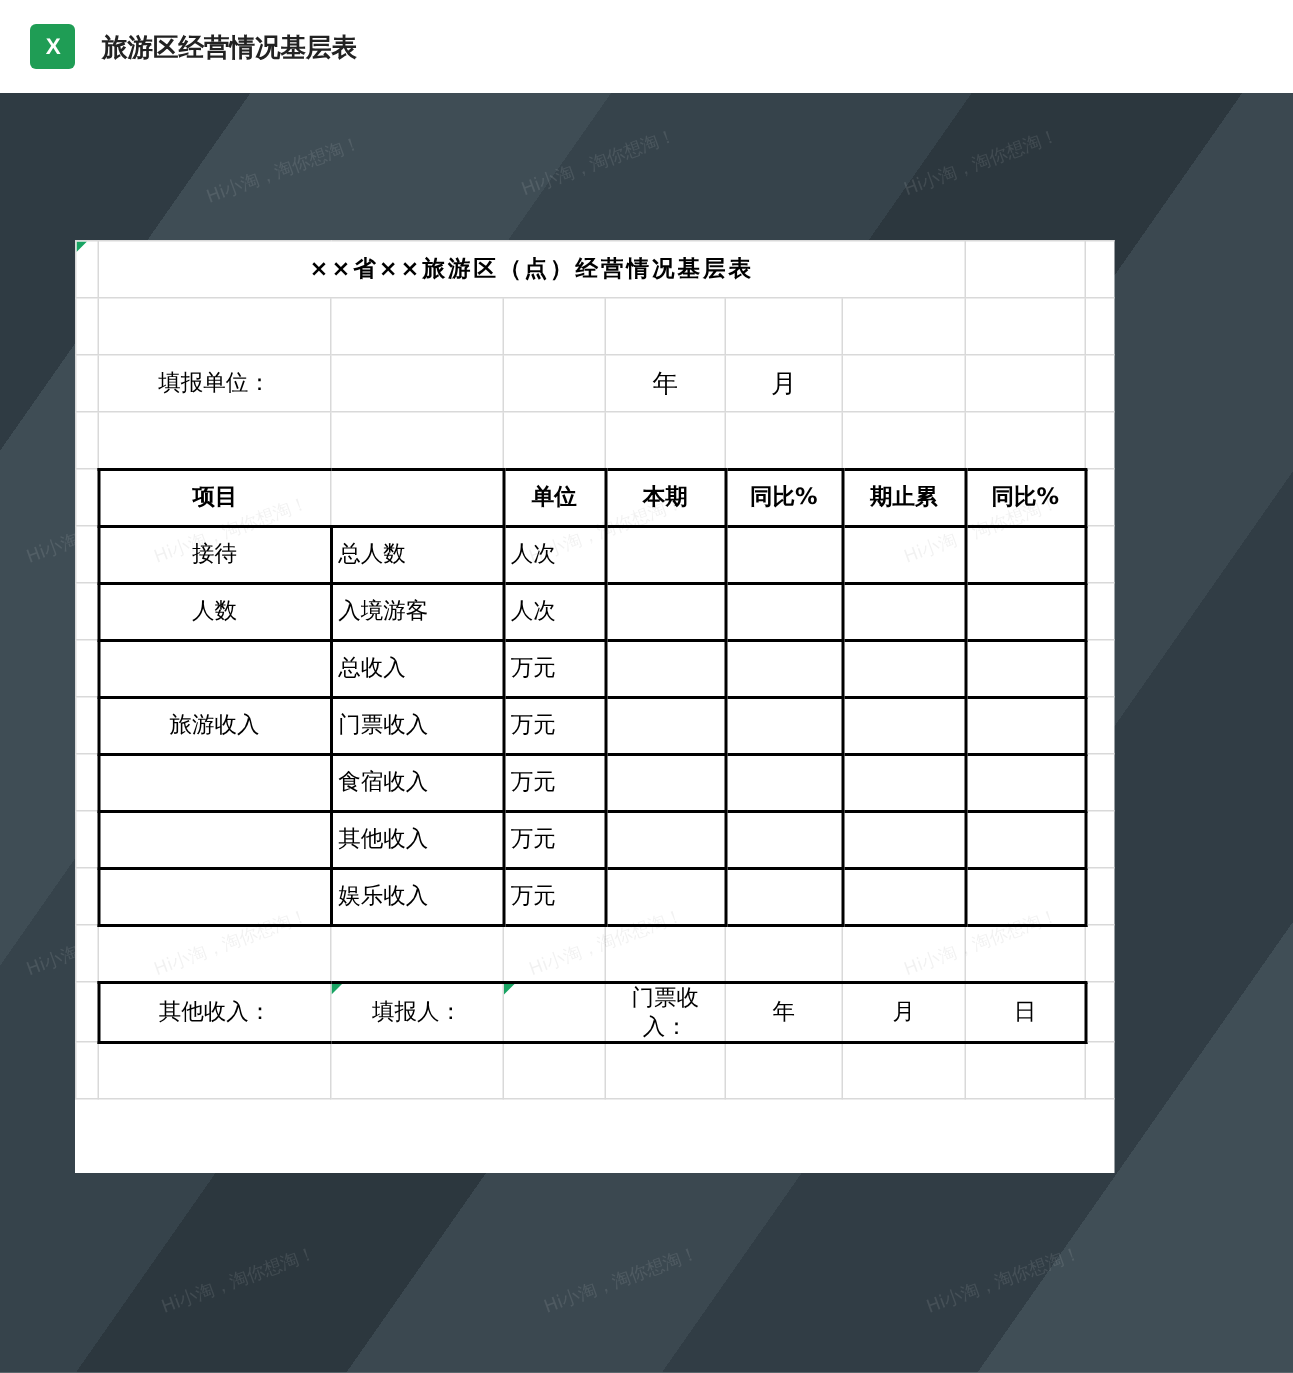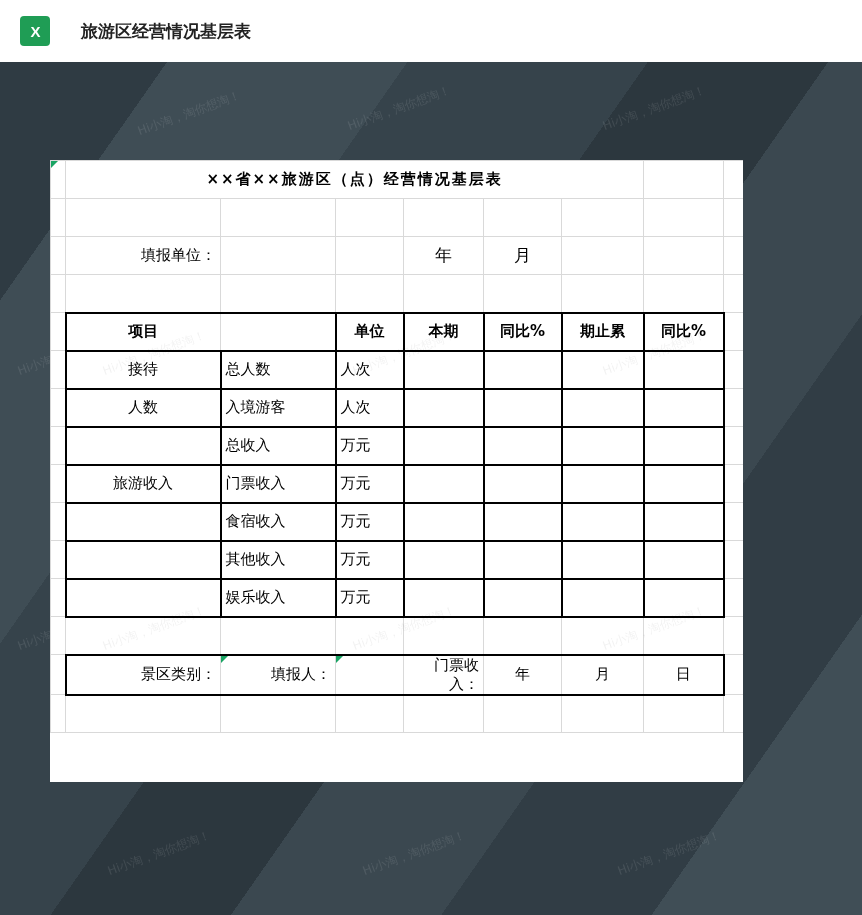--- a/index.html
+++ b/index.html
@@ -41,21 +41,21 @@
     width: 30px; height: 30px;
     background: #1f9d55;
     border-radius: 4px;
     color: #fff;
     font-size: 15px; font-weight: bold;
     display: flex; align-items: center; justify-content: center;
     font-family: "Liberation Sans", sans-serif;
     letter-spacing: -1px;
   }
   .top-title {
-    margin-left: 31px;
+    margin-left: 18px;
     font-size: 17px;
     color: #222;
     font-weight: bold;
     font-family: "DejaVu Sans", sans-serif;
   }
   
   .wm {
     position: absolute;
     color: rgba(255,255,255,0.10);
     font-size: 12px;
@@ -114,21 +114,21 @@
   .big {
     font-size: 19px;
     text-align: center;
   }
   .mid {
     font-size: 17px;
     text-align: left;
   }
   .lbl {
     font-size: 15px;
-    text-align: right;
+    text-align: center;
     padding-left: 6px;
   }
   .dash { font-size: 17px; text-align: right; padding-right: 10px; }
   
   .mark { position: relative; font-family: Liberation Serif, serif; }
   .mark::after {
     content: "";
     position: absolute;
     top: 0; left: 0;
     border-top: 7px solid #19a463;
@@ -319,21 +319,21 @@
         <td></td>
         <td></td>
         <td></td>
         <td></td>
         <td></td>
         <td></td>
       </tr>
 
       <tr>
         <td></td>
-        <td class="lbl bt bb bl">景区类别：</td>
+        <td class="lbl bt bb bl">其他收入：</td>
         <td class="lbl bt bb mark">填报人：</td>
         <td class="bt bb mark"></td>
         <td class="lbl bt bb">门票收入：</td>
         <td class="c bt bb" style="font-size:15px">年</td>
         <td class="c bt bb" style="font-size:15px">月</td>
         <td class="c bt bb br" style="font-size:15px">日</td>
         <td></td>
       </tr>
 
       <tr>

